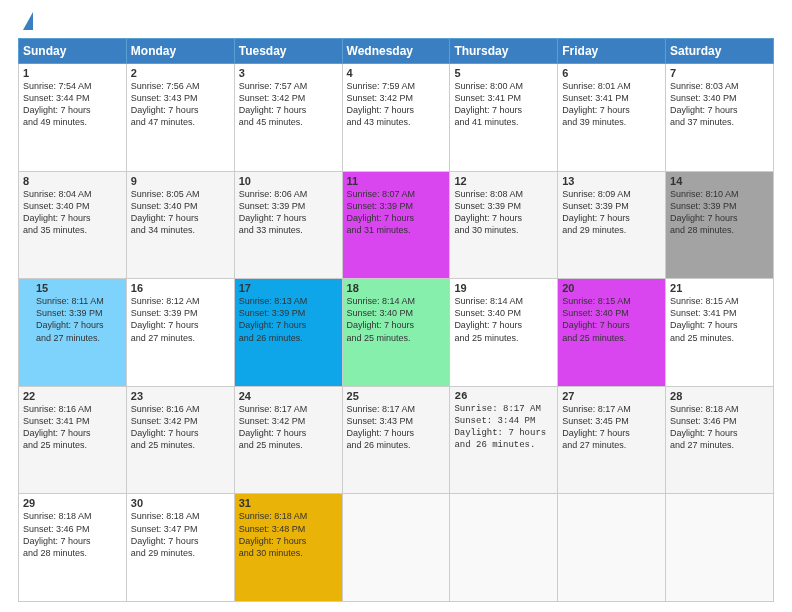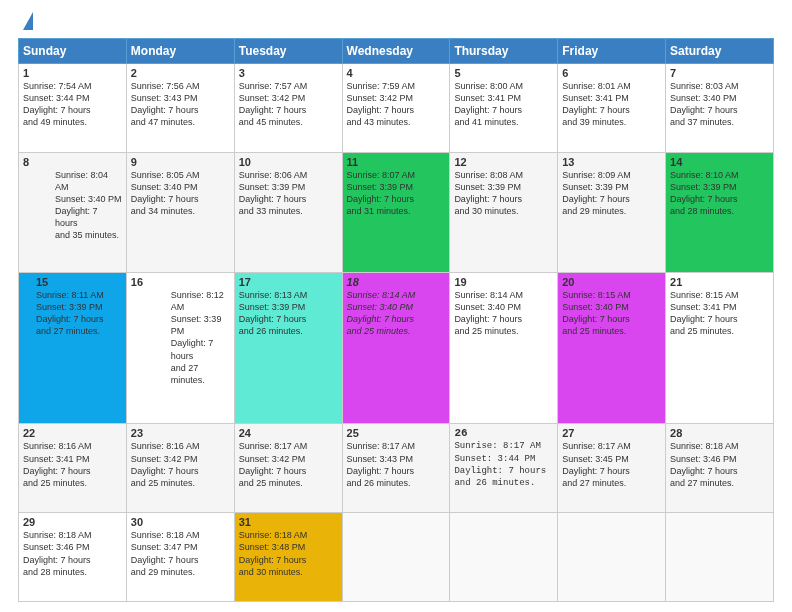--- a/index.html
+++ b/index.html
@@ -179,91 +179,91 @@
             <span class="day-num">7</span>
             <div class="day-info" style="white-space: pre-line;">Sunrise: 8:03 AM
 Sunset: 3:40 PM
 Daylight: 7 hours
 and 37 minutes.</div>
           </td>
         </tr>
         <tr>
           <td style="background: rgb(245, 245, 245);">
             <span class="day-num">8</span>
-            <div class="day-info" style="white-space: pre-line; margin-left: 32px;">Sunrise: 8:04 AM
+            <div class="day-info" style="white-space: pre-line;">Sunrise: 8:04 AM
 Sunset: 3:40 PM
 Daylight: 7 hours
 and 35 minutes.</div>
           </td>
           <td style="background: rgb(245, 245, 245);">
             <span class="day-num">9</span>
             <div class="day-info" style="white-space: pre-line;">Sunrise: 8:05 AM
 Sunset: 3:40 PM
 Daylight: 7 hours
 and 34 minutes.</div>
           </td>
           <td style="background: rgb(245, 245, 245);">
             <span class="day-num">10</span>
             <div class="day-info" style="white-space: pre-line;">Sunrise: 8:06 AM
 Sunset: 3:39 PM
 Daylight: 7 hours
 and 33 minutes.</div>
           </td>
-          <td style="background: #22c55e;">
+          <td style="background: #d946ef;">
             <span class="day-num">11</span>
             <div class="day-info" style="white-space: pre-line;">Sunrise: 8:07 AM
 Sunset: 3:39 PM
 Daylight: 7 hours
 and 31 minutes.</div>
           </td>
           <td style="background: rgb(245, 245, 245);">
             <span class="day-num">12</span>
             <div class="day-info" style="white-space: pre-line;">Sunrise: 8:08 AM
 Sunset: 3:39 PM
 Daylight: 7 hours
 and 30 minutes.</div>
           </td>
           <td style="background: rgb(245, 245, 245);">
             <span class="day-num">13</span>
             <div class="day-info" style="white-space: pre-line;">Sunrise: 8:09 AM
 Sunset: 3:39 PM
 Daylight: 7 hours
 and 29 minutes.</div>
           </td>
-          <td style="background: #22c55e;">
+          <td style="background: #a3a3a3;">
             <span class="day-num">14</span>
             <div class="day-info" style="white-space: pre-line;">Sunrise: 8:10 AM
 Sunset: 3:39 PM
 Daylight: 7 hours
 and 28 minutes.</div>
           </td>
         </tr>
         <tr>
-          <td style="background: #0ea5e9; padding-left: 17px;">
+          <td style="background: #7dd3fc; padding-left: 17px;">
             <span class="day-num">15</span>
             <div class="day-info" style="white-space: pre-line;">Sunrise: 8:11 AM
 Sunset: 3:39 PM
 Daylight: 7 hours
 and 27 minutes.</div>
           </td>
           <td style="background: rgb(255, 255, 255);">
             <span class="day-num">16</span>
-            <div class="day-info" style="white-space: pre-line; margin-left: 40px;">Sunrise: 8:12 AM
+            <div class="day-info" style="white-space: pre-line;">Sunrise: 8:12 AM
 Sunset: 3:39 PM
 Daylight: 7 hours
 and 27 minutes.</div>
           </td>
-          <td style="background: #5eead4;">
+          <td style="background: #0ea5e9;">
             <span class="day-num">17</span>
             <div class="day-info" style="white-space: pre-line;">Sunrise: 8:13 AM
 Sunset: 3:39 PM
 Daylight: 7 hours
 and 26 minutes.</div>
           </td>
-          <td style="background: #d946ef; font-style: italic;">
+          <td style="background: #86efac;">
             <span class="day-num">18</span>
             <div class="day-info" style="white-space: pre-line;">Sunrise: 8:14 AM
 Sunset: 3:40 PM
 Daylight: 7 hours
 and 25 minutes.</div>
           </td>
           <td style="background: rgb(255, 255, 255);">
             <span class="day-num">19</span>
             <div class="day-info" style="white-space: pre-line;">Sunrise: 8:14 AM
 Sunset: 3:40 PM

